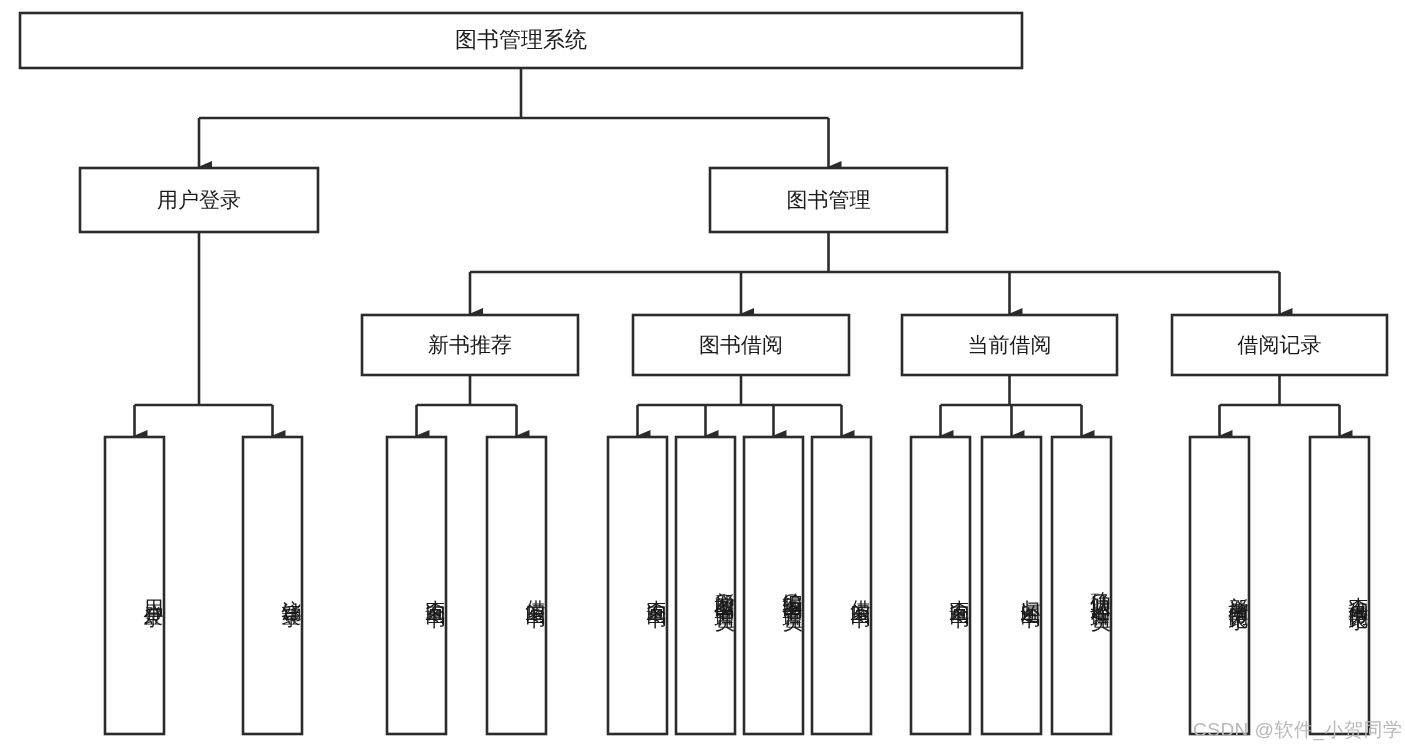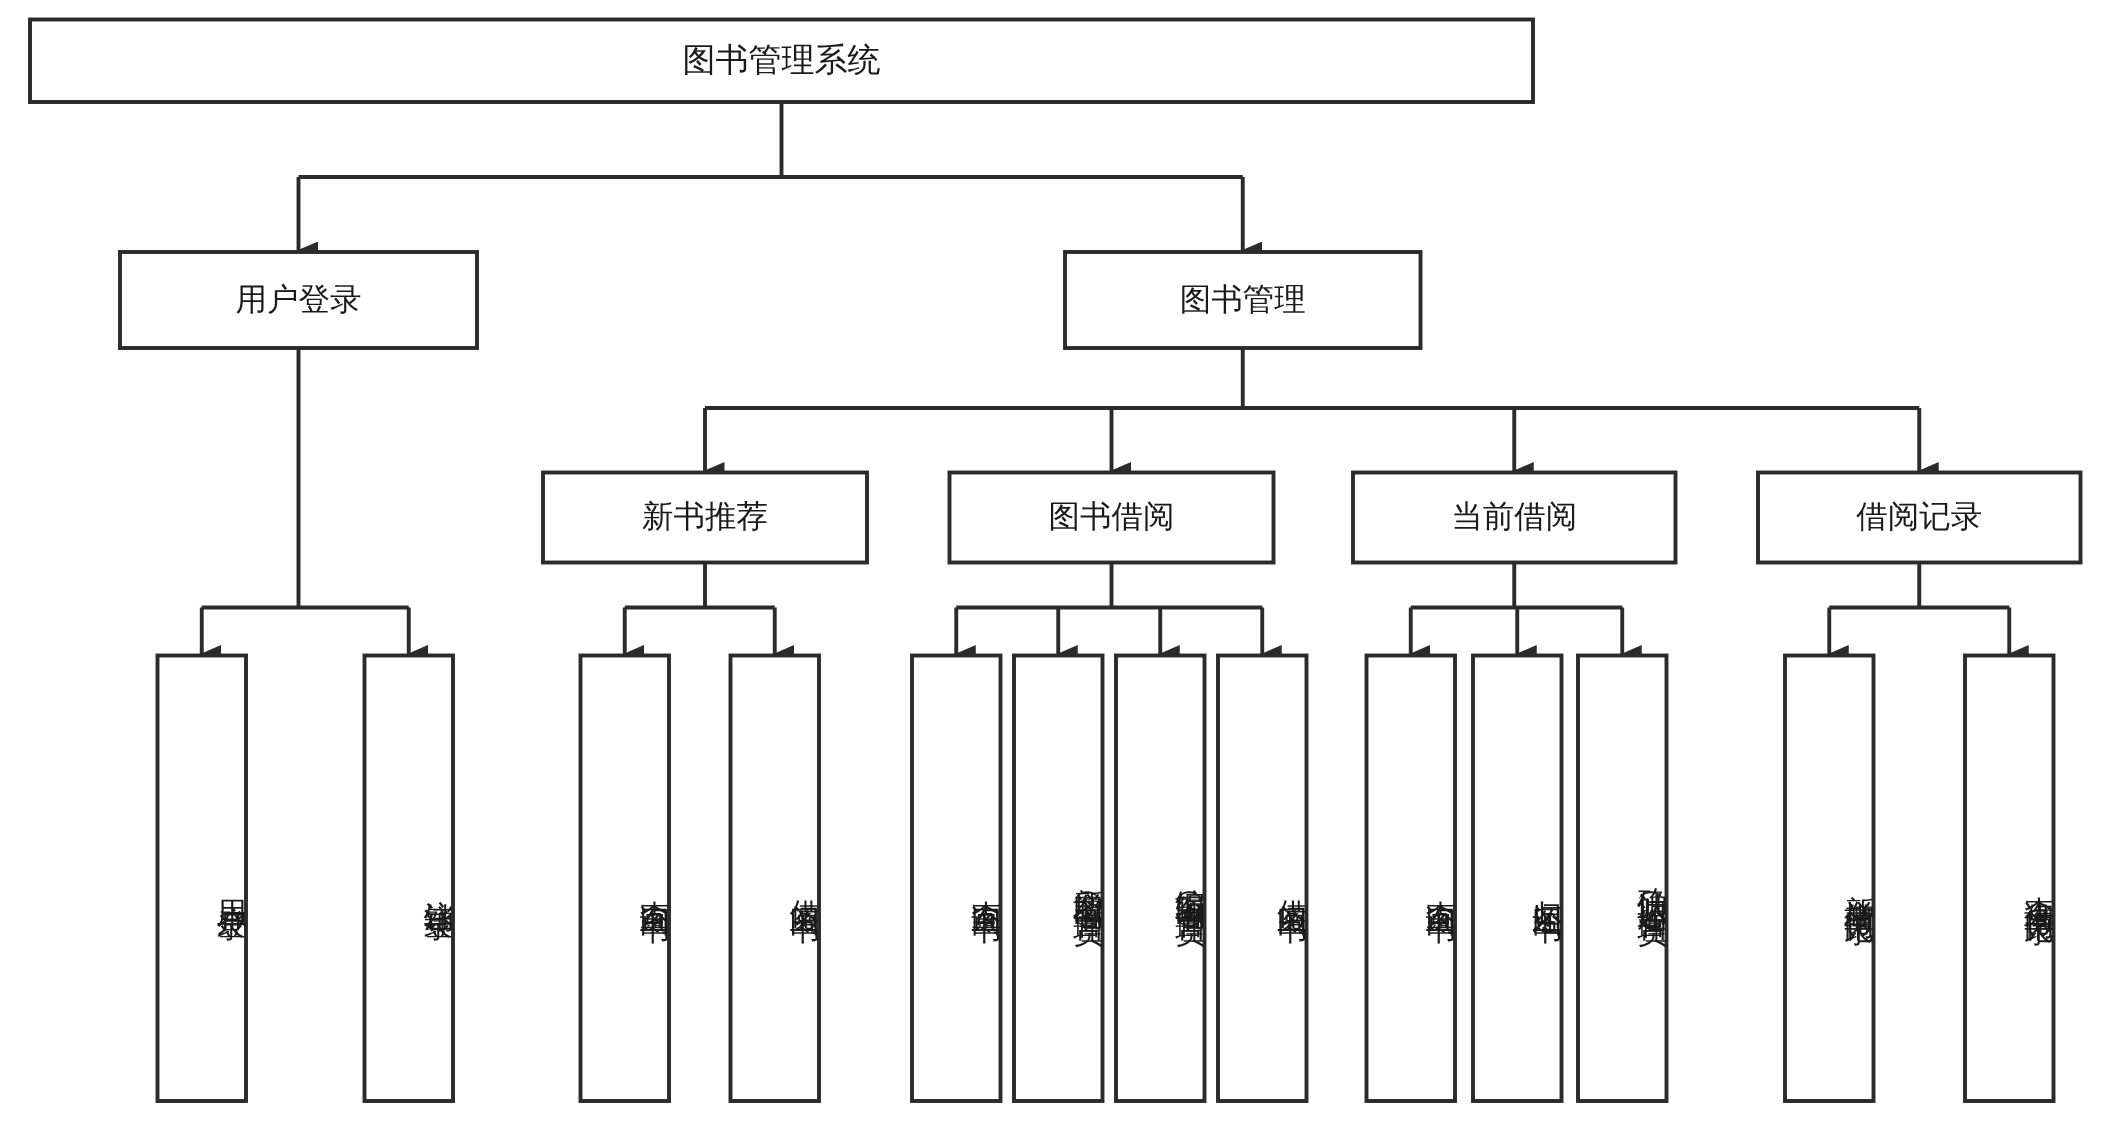--- a/index.html
+++ b/index.html
@@ -166,14 +166,15 @@
       <div class="leaf-label-box" style="left: 676px; top: 453px; width: 59px; height: 273px;">新增图书（管理员）</div>
       <div class="leaf-label-box" style="left: 744px; top: 453px; width: 59px; height: 273px;">编辑图书（管理员）</div>
       <div class="leaf-label-box" style="left: 812px; top: 453px; width: 59px; height: 273px;">借阅图书</div>
       <div class="leaf-label-box" style="left: 911px; top: 453px; width: 59px; height: 273px;">查询图书</div>
       <div class="leaf-label-box" style="left: 982px; top: 453px; width: 59px; height: 273px;">归还图书</div>
       <div class="leaf-label-box" style="left: 1052px; top: 453px; width: 59px; height: 273px;">确认归还（管理员）</div>
       <div class="leaf-label-box" style="left: 1190px; top: 453px; width: 59px; height: 273px;">新增借阅记录</div>
       <div class="leaf-label-box" style="left: 1310px; top: 453px; width: 59px; height: 273px;">查询借阅记录</div>
     </div>
 
+  <div class="watermark" style="left: 1193px; top: 717px;">CSDN @软件_小贺同学</div>
 
 </div>
 
 </body></html>

